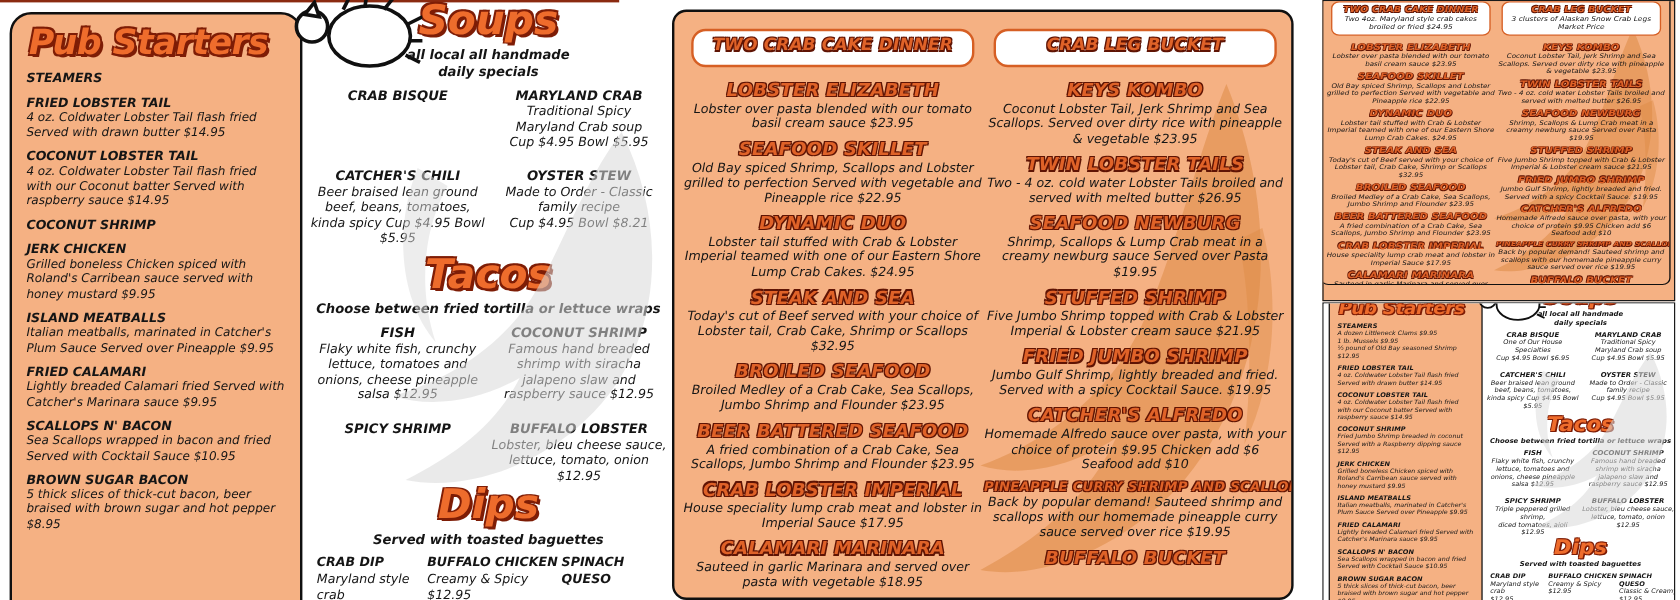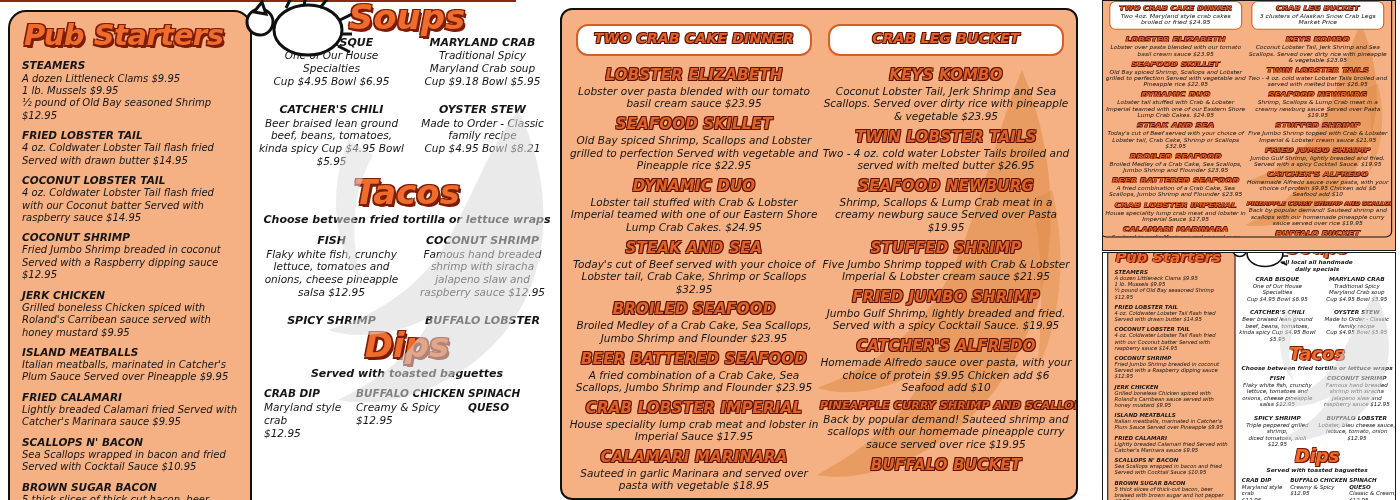--- a/index.html
+++ b/index.html
@@ -67,36 +67,31 @@
 
 <div class="stage">
 
   <div class="page1">
     <div class="topstrip"></div>
 
     <section class="pub">
       <h1 class="script">Pub Starters</h1>
       <div class="mi">
           <div class="mn">STEAMERS</div>
-          <div class="md">A dozen Littleneck Clams $9.95
-1 lb. Mussels $9.95
-½ pound of Old Bay seasoned Shrimp $12.95</div>
         </div>
       <div class="mi">
           <div class="mn">FRIED LOBSTER TAIL</div>
           <div class="md">4 oz. Coldwater Lobster Tail flash fried Served with drawn butter $14.95</div>
         </div>
       <div class="mi">
           <div class="mn">COCONUT LOBSTER TAIL</div>
           <div class="md">4 oz. Coldwater Lobster Tail flash fried with our Coconut batter Served with raspberry sauce $14.95</div>
         </div>
       <div class="mi">
           <div class="mn">COCONUT SHRIMP</div>
-          <div class="md">Fried Jumbo Shrimp breaded in coconut
-Served with a Raspberry dipping sauce $12.95</div>
         </div>
       <div class="mi">
           <div class="mn">JERK CHICKEN</div>
           <div class="md">Grilled boneless Chicken spiced with Roland's Carribean sauce served with honey mustard $9.95</div>
         </div>
       <div class="mi">
           <div class="mn">ISLAND MEATBALLS</div>
           <div class="md">Italian meatballs, marinated in Catcher's Plum Sauce Served over Pineapple $9.95</div>
         </div>
       <div class="mi">
@@ -125,31 +120,31 @@
         <g fill="#ffffff" stroke="#101010" stroke-width="3">
           <circle cx="18" cy="32" r="13"></circle>
           <path d="M12,22 L20,12 L24,24 Z"></path>
           <ellipse cx="66" cy="40" rx="34" ry="25"></ellipse>
           <path d="M44,18 L50,6 M62,16 L64,4 M78,18 L86,8" fill="none"></path>
           <path d="M98,30 L110,24 M100,44 L112,44 M96,56 L108,62" fill="none"></path>
         </g>
       </svg>
 
       <h1 class="script soups-title">Soups</h1>
+      <div class="tagline">all local all handmade
+daily specials</div>
       <div class="g2">
         <div class="mi">
             <div class="mn">CRAB BISQUE</div>
-            <div class="md">One of Our House Specialties
-Cup $4.95  Bowl $6.95</div>
           </div>
         <div class="mi">
             <div class="mn">MARYLAND CRAB</div>
             <div class="md">Traditional Spicy
 Maryland Crab soup
-Cup $9.18 Bowl $5.95</div>
+Cup $4.95 Bowl $5.95</div>
           </div>
         <div class="mi">
             <div class="mn">CATCHER'S CHILI</div>
             <div class="md">Beer braised lean ground beef, beans, tomatoes, kinda spicy Cup $4.95 Bowl $5.95</div>
           </div>
         <div class="mi">
             <div class="mn">OYSTER STEW</div>
             <div class="md">Made to Order - Classic family recipe
 Cup $4.95 Bowl $8.21</div>
           </div>
@@ -164,20 +159,22 @@
           </div>
         <div class="mi">
             <div class="mn">COCONUT SHRIMP</div>
             <div class="md">Famous hand breaded shrimp with siracha jalapeno slaw and raspberry sauce $12.95</div>
           </div>
         <div class="mi">
             <div class="mn">SPICY SHRIMP</div>
           </div>
         <div class="mi">
             <div class="mn">BUFFALO LOBSTER</div>
+            <div class="md">Lobster, bleu cheese sauce,
+lettuce, tomato, onion $12.95</div>
           </div>
       </div>
 
       <h1 class="script" style="margin-top:-6px">Dips</h1>
       <div class="tagline">Served with toasted baguettes</div>
       <div class="g3">
         <div class="mi">
             <div class="mn">CRAB DIP</div>
             <div class="md">Maryland style crab
 $12.95</div>

